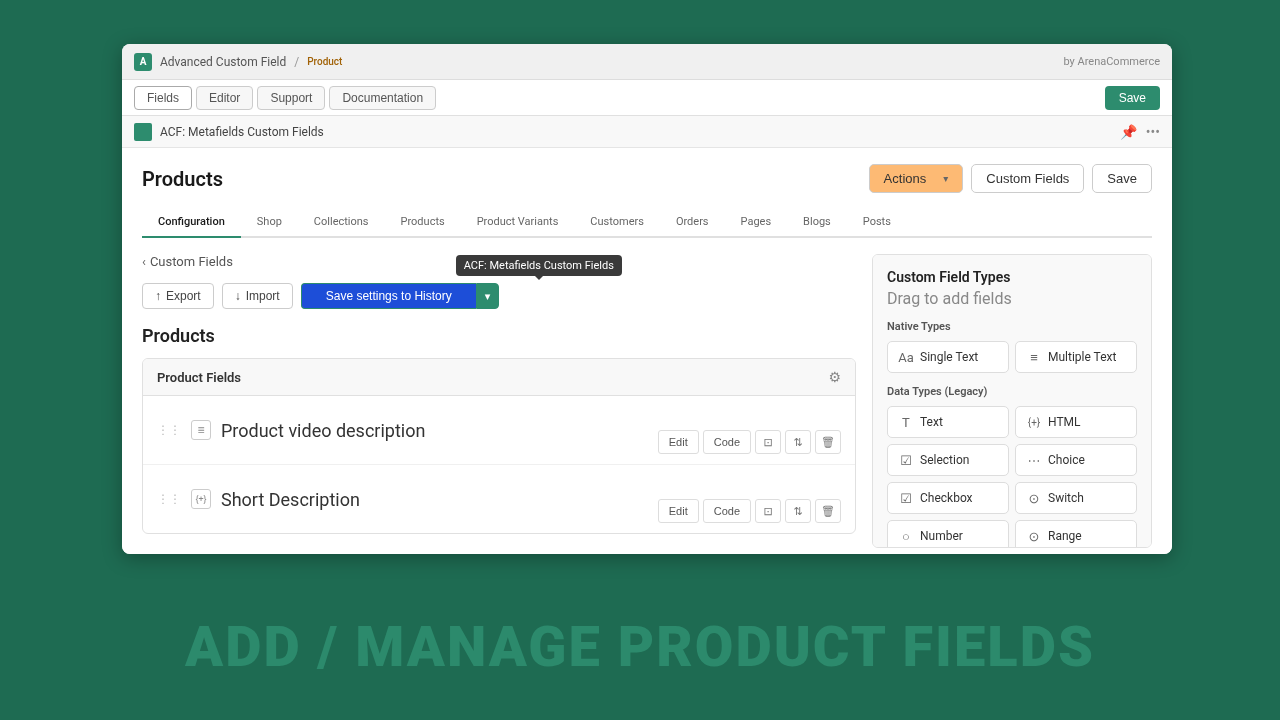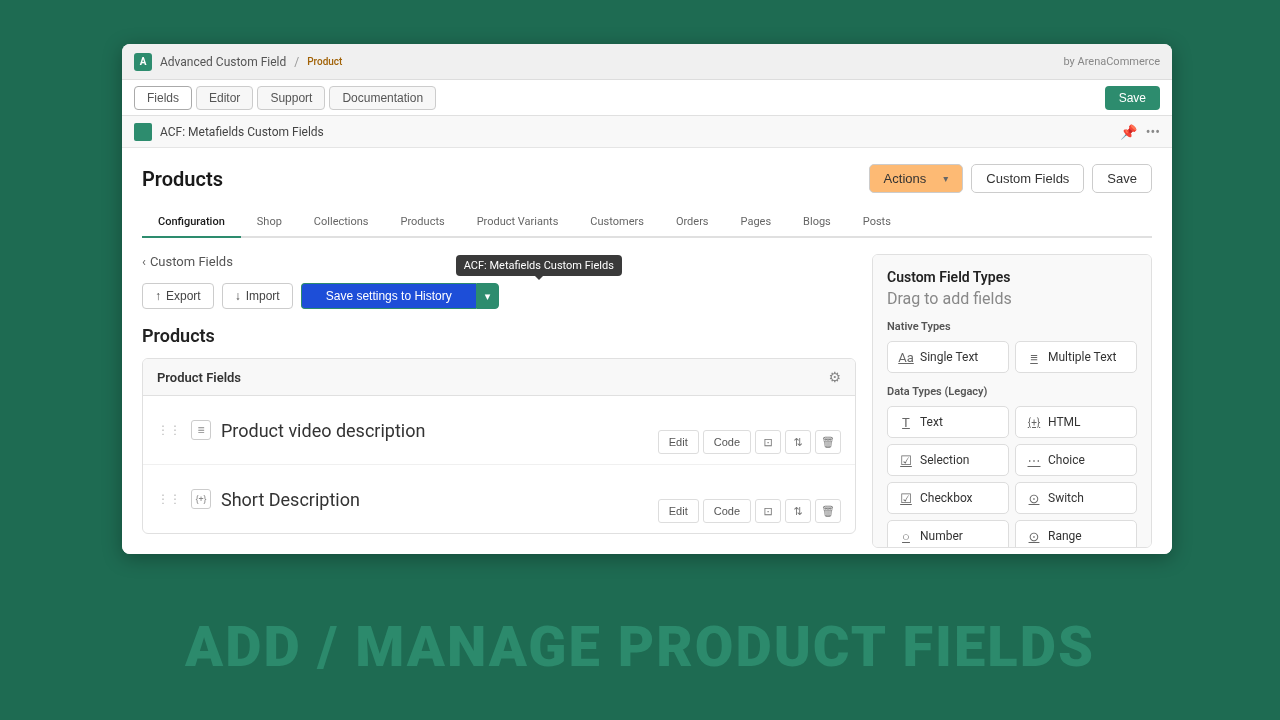--- a/index.html
+++ b/index.html
@@ -440,21 +440,20 @@
       cursor: grab;
     }
     .type-item-icon {
       width: 16px;
       height: 16px;
       display: flex;
       align-items: center;
       justify-content: center;
       color: #666;
       font-size: 13px;
-      text-decoration: underline;
     }
 
     
     .bottom-text {
       position: absolute;
       bottom: 40px;
       left: 0;
       right: 0;
       text-align: center;
       font-size: 56px;

